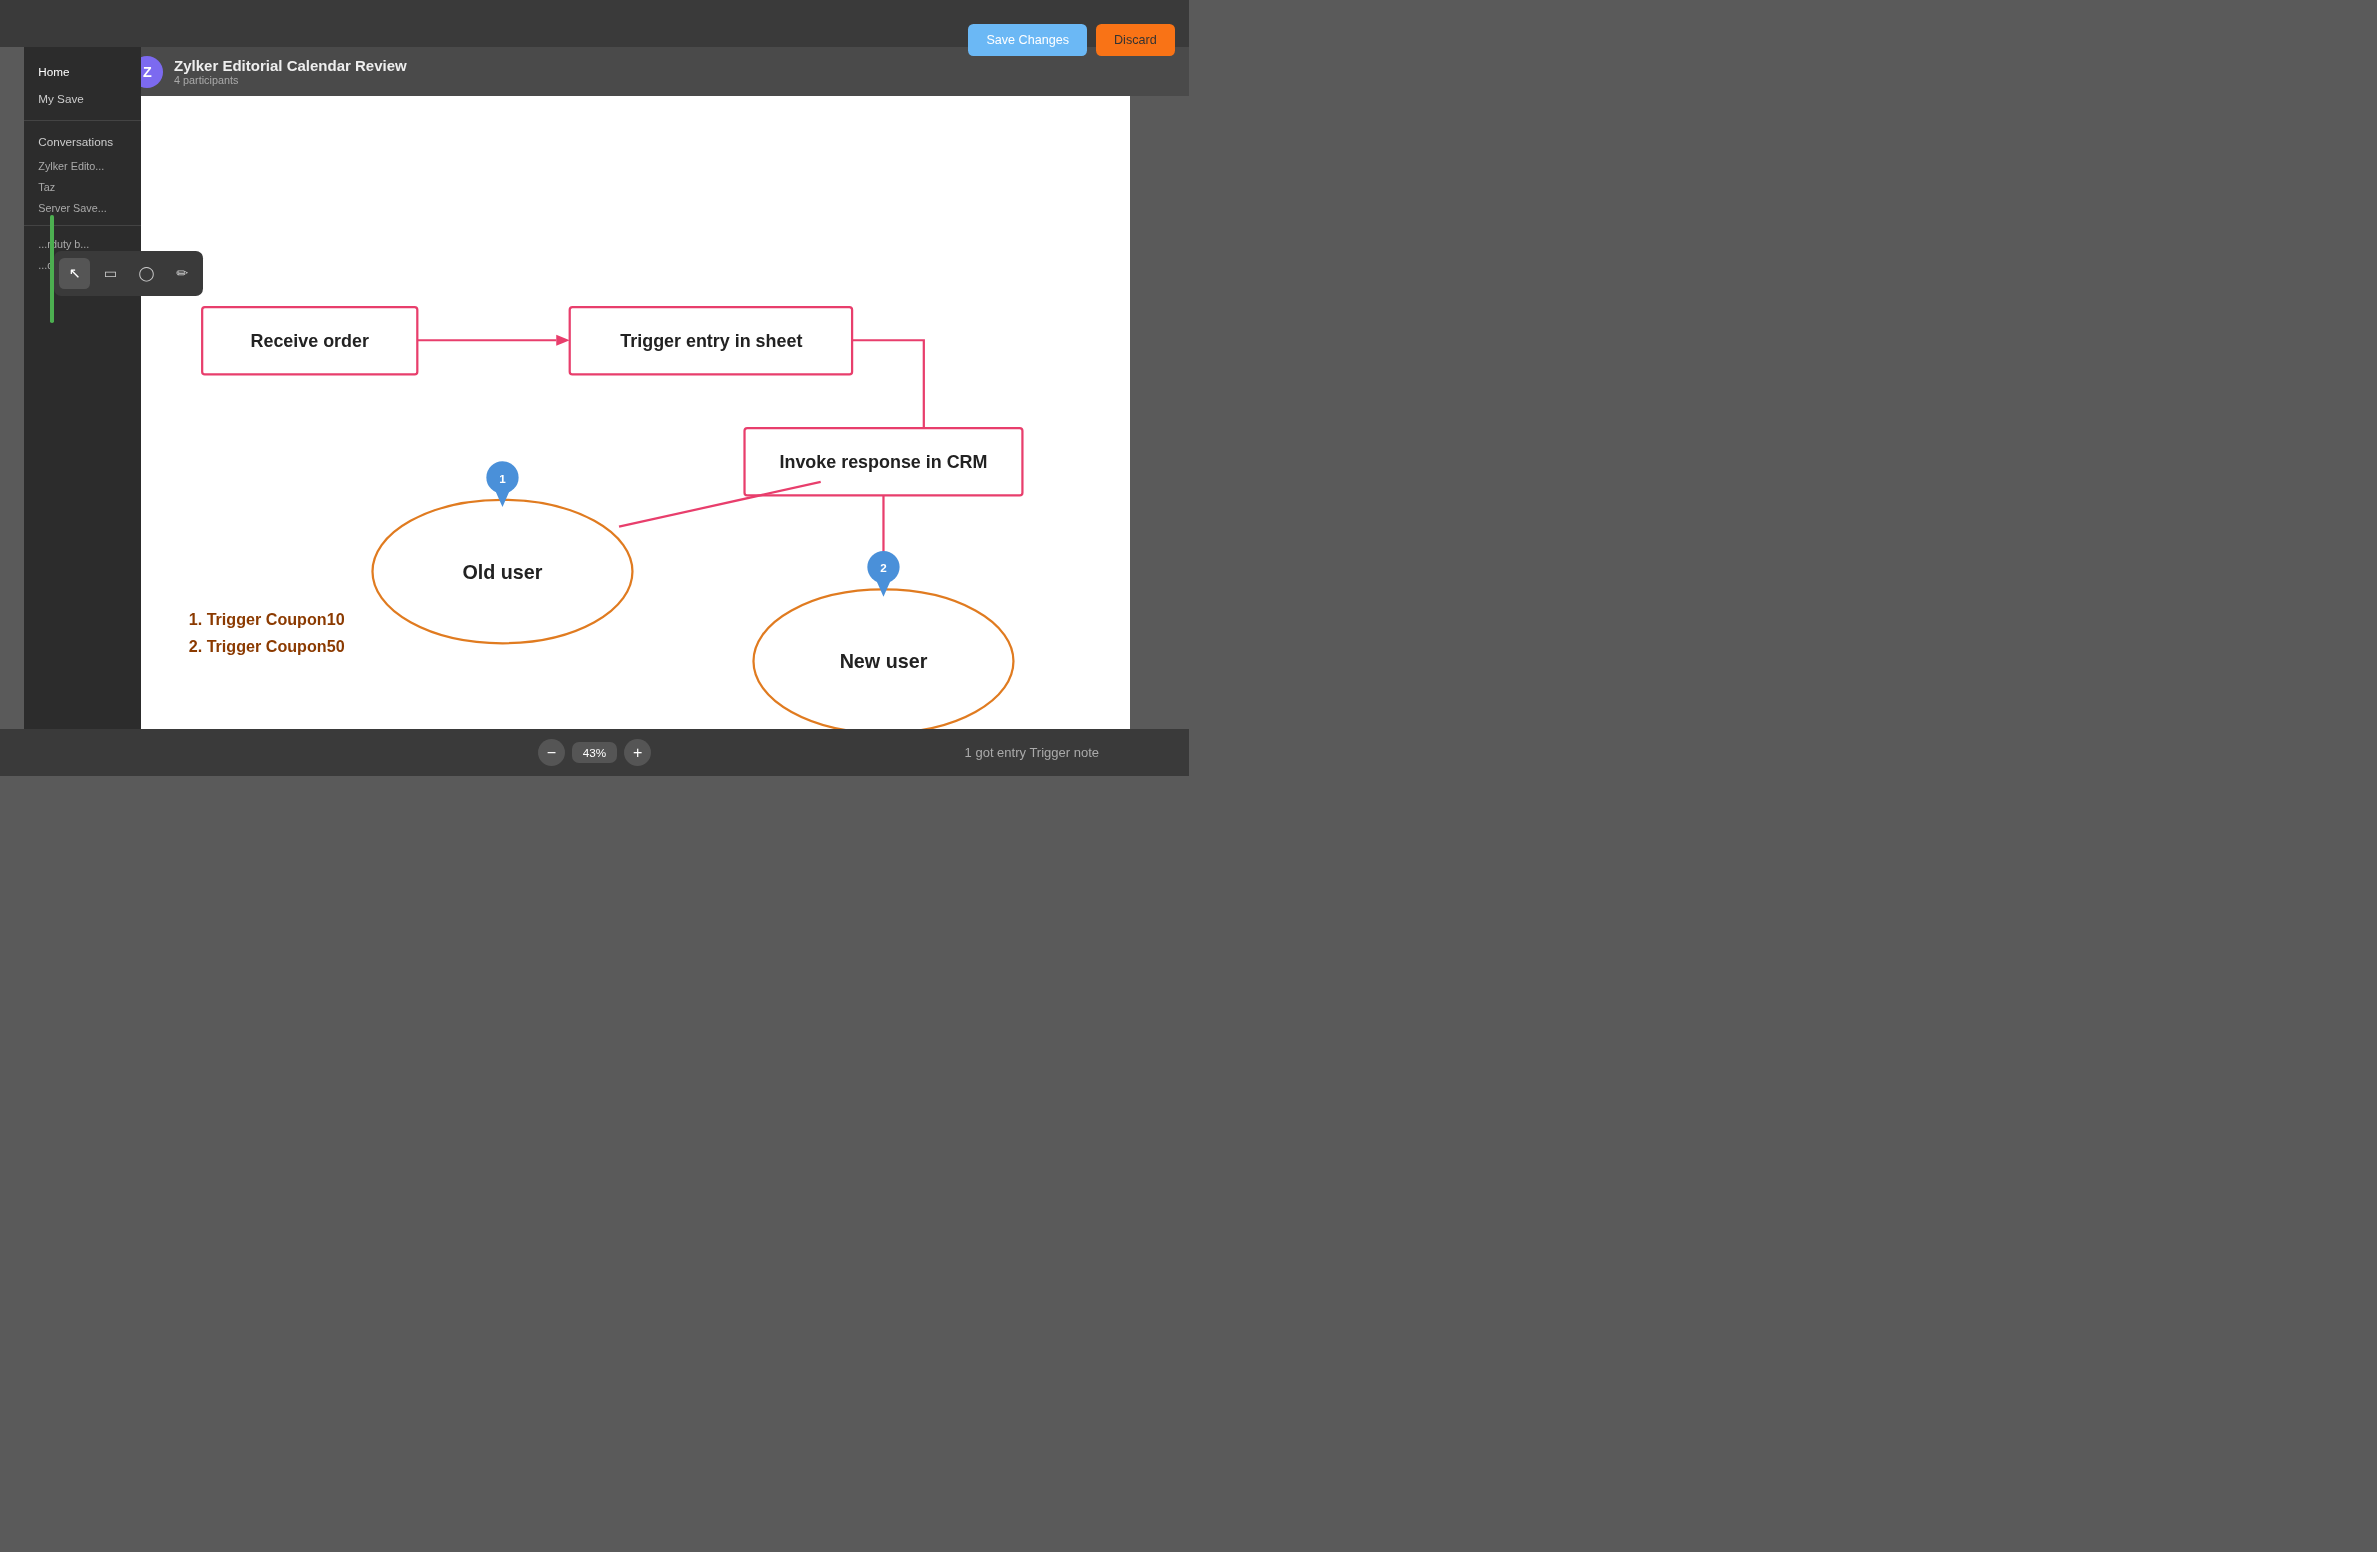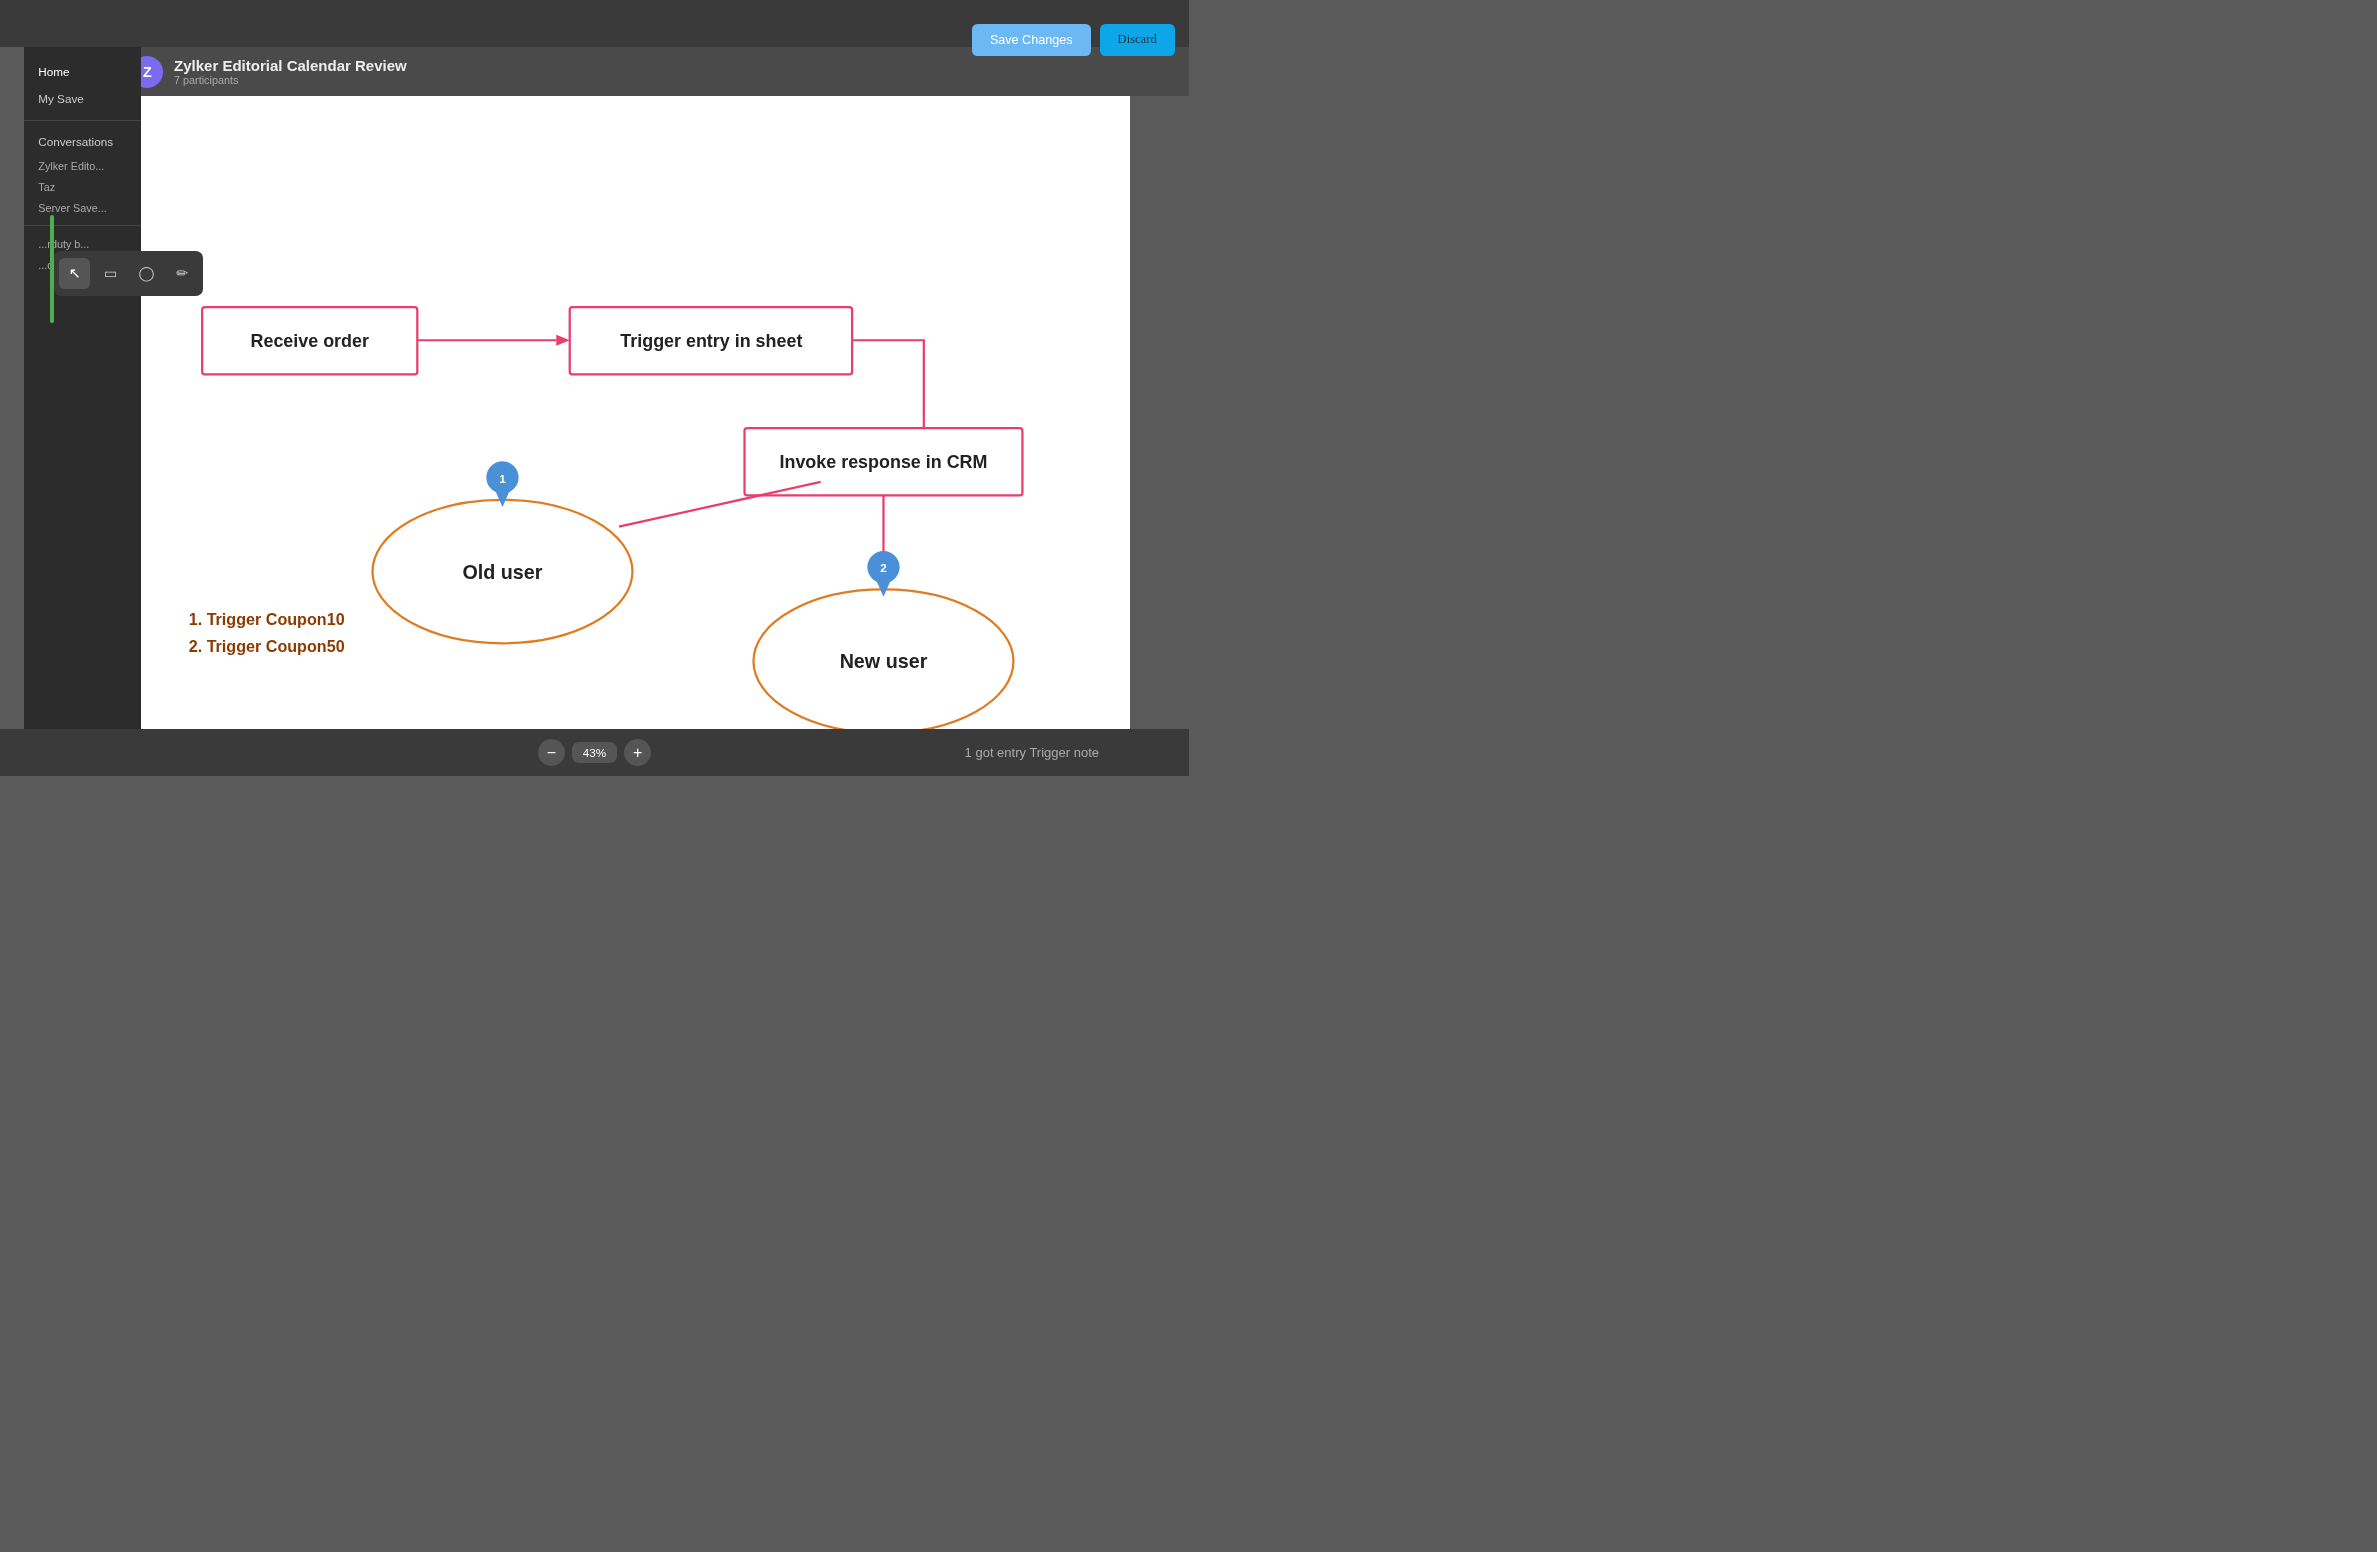--- a/index.html
+++ b/index.html
@@ -33,23 +33,22 @@
       cursor: pointer;
       font-size: 12.6px;
       font-weight: 500;
       margin-top: 32px;
     }
     .btn-save {
       background: #6bb8f5;
       color: #fff;
     }
     .btn-discard {
-      background: #0ea5e9;
+      background: #f97316;
       color: #333;
-      font-family: Liberation Serif, serif;
     }
 
     
     #sidebar {
       position: absolute;
       top: 0; left: 0;
       width: 117px;
       height: 100%;
       background: #2c2c2c;
       z-index: 50;
@@ -256,21 +255,21 @@
   <button class="tool-btn">◯</button>
   <button class="tool-btn">✏</button>
 </div>
 
 <div id="chat-header">
   <div class="chat-avatar">
     <span>Z</span>
   </div>
   <div>
     <div class="chat-title">Zylker Editorial Calendar Review</div>
-    <div class="chat-subtitle">7 participants</div>
+    <div class="chat-subtitle">4 participants</div>
   </div>
 </div>
 
 <div id="canvas-area">
   <svg id="diagram-svg" viewBox="0 0 1130 640" xmlns="http://www.w3.org/2000/svg">
 
     <rect x="95" y="155" width="240" height="75" fill="white" stroke="#e83e6c" stroke-width="2.5" rx="3"></rect>
     <text x="215" y="200" text-anchor="middle" font-size="20" font-weight="bold" fill="#222" font-family="Arial">Receive order</text>
 
     <line x1="335" y1="192" x2="490" y2="192" stroke="#e83e6c" stroke-width="2.5"></line>

